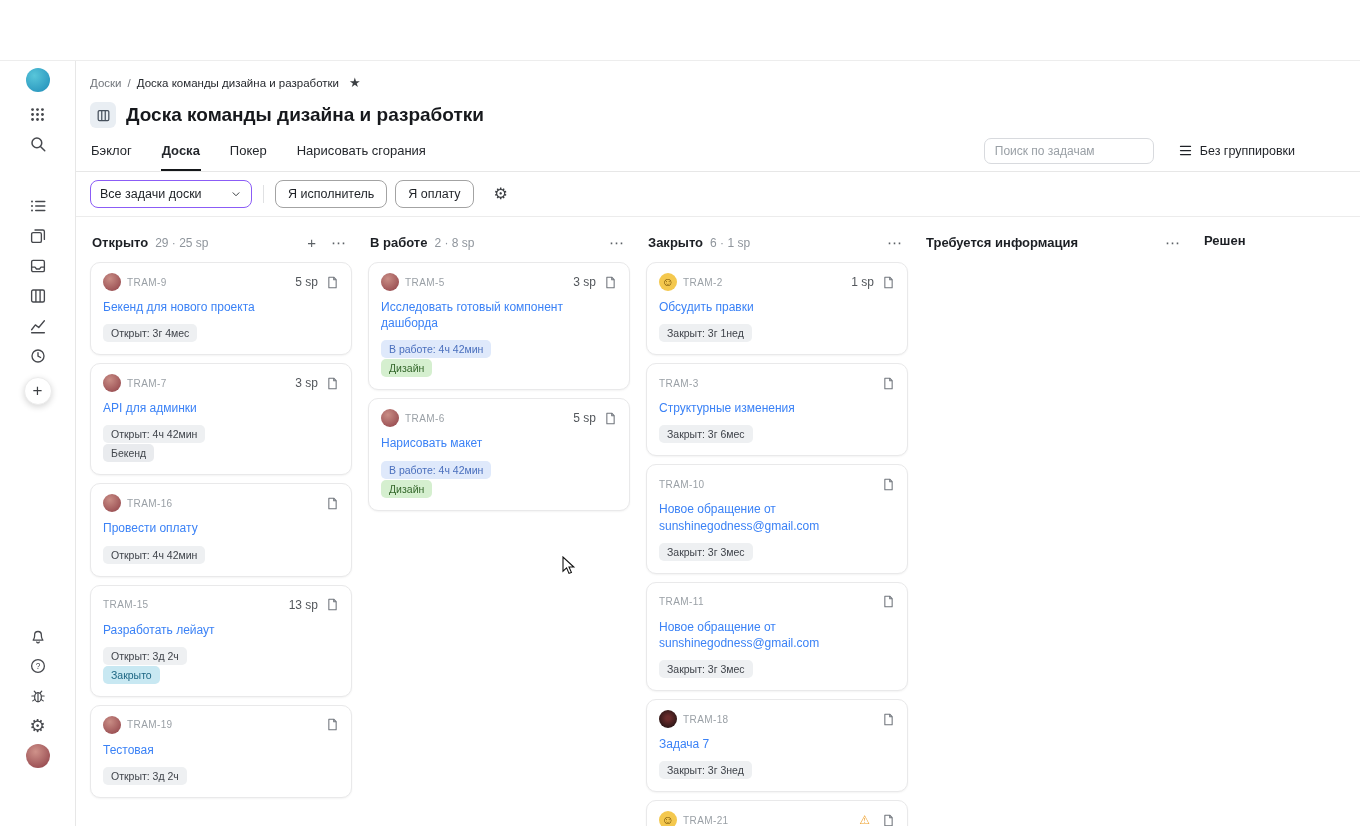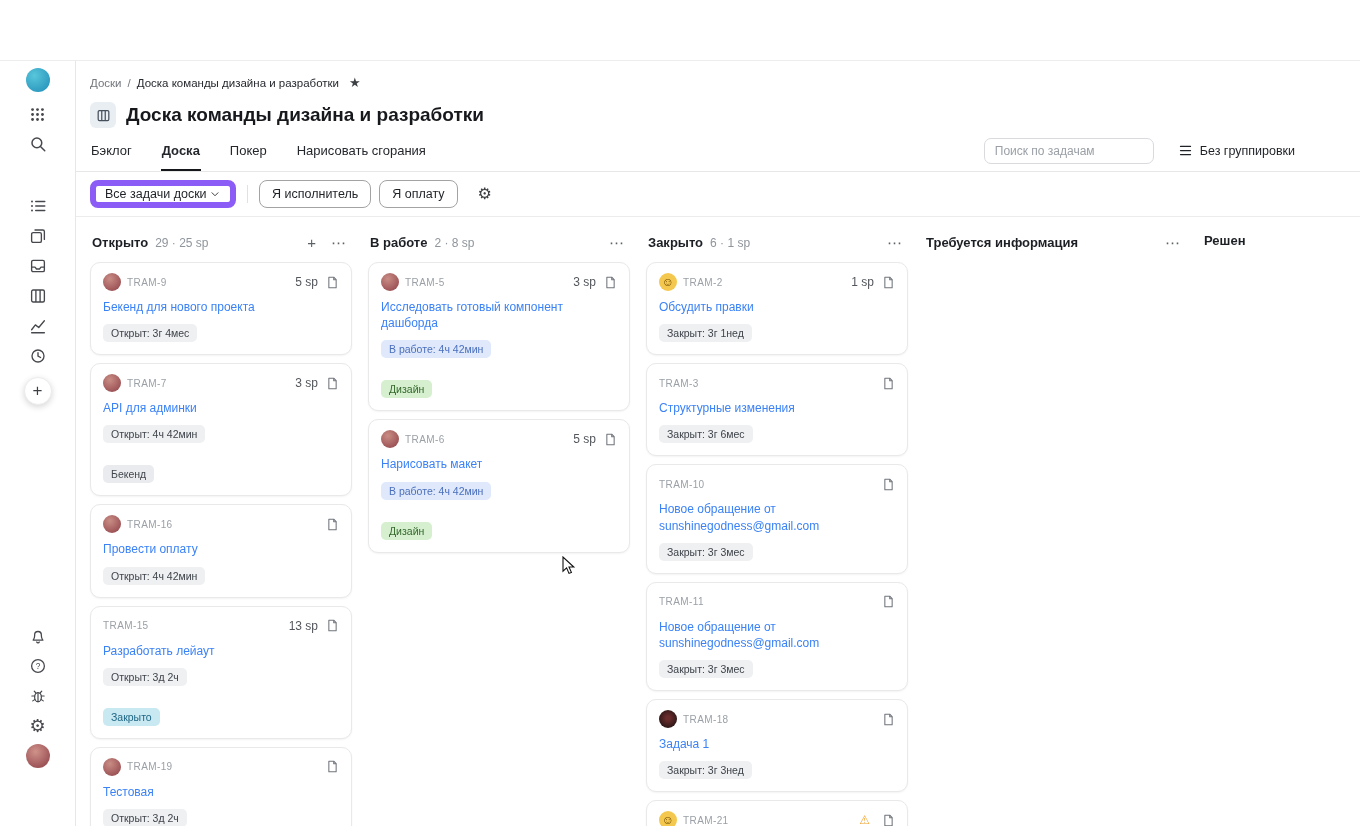--- a/index.html
+++ b/index.html
@@ -42,22 +42,22 @@
   .tab.active { font-weight:700; }
   .tab.active::after { content:""; position:absolute; left:0; right:0; bottom:-1px; height:2px; background:#15171a; }
   .tabs-right { margin-left:auto; display:flex; align-items:center; padding-right:59px; }
   .search-input { width:170px; height:26px; border:1px solid #d8dade; border-radius:7px; padding:0 10px;
     font-size:12px; color:#33363b; outline:none; font-family:inherit; }
   .search-input::placeholder { color:#9aa0a6; }
   .grouping-btn { display:flex; align-items:center; gap:7px; border:none; background:none; font-size:12.5px;
     color:#1e2126; margin-left:18px; cursor:pointer; font-family:inherit; }
 
   .filter-row { display:flex; align-items:center; padding:8px 14px; border-bottom:1px solid #ececec; }
-  .scope-dropdown { display:flex; align-items:center; justify-content:space-between; width:146px; height:28px;
-    border:6px solid #8b5cf6; border-radius:8px; background:#fff; padding:0 9px; font-size:12.5px; color:#1e2126;
+  .scope-dropdown { display:flex; align-items:center; justify-content:space-between; width:162px; height:28px;
+    border:1px solid #8b5cf6; border-radius:8px; background:#fff; padding:0 9px; font-size:12.5px; color:#1e2126;
     cursor:pointer; font-family:inherit; }
   .v-divider { width:1px; height:18px; background:#e0e1e3; margin:0 11px; }
   .pill-btn { height:28px; border:1px solid #a3a3a3; border-radius:8px; background:#fff; padding:0 12px;
     font-size:12.5px; color:#1e2126; margin-right:8px; cursor:pointer; font-family:inherit; }
   .filter-gear { border:none; background:none; font-size:16px; color:#3c3f43; margin-left:6px; cursor:pointer; line-height:1; }
 
   
   .board { flex:1; display:flex; gap:16px; padding:12px 0 0 14px; align-items:flex-start; overflow:hidden; }
   .column { width:262px; flex:none; }
   .col-head { display:flex; align-items:center; gap:7px; padding:4px 2px 10px; }
@@ -77,21 +77,21 @@
   .card-key { font-size:10px; color:#9aa0a6; letter-spacing:.4px; }
   .card-head .spacer { flex:1; }
   .warn { color:#ef9f29; font-size:12px; margin-right:6px; }
   .sp { font-size:12px; color:#53575c; margin-right:2px; }
   .doc { display:flex; align-items:center; }
   .card-title { font-size:12px; color:#3b82f6; margin-top:8px; line-height:1.35; word-break:break-word; }
   .card-badges { margin-top:8px; }
   .badge { display:inline-block; font-size:10.5px; padding:3px 8px; border-radius:5px; }
   .badge-neutral { background:#eef0f2; color:#3f434a; }
   .badge-inprogress { background:#dfe9fb; color:#4a6fbd; }
-  .card-tags { margin-top:22px; display:flex; gap:6px; flex-wrap:wrap; }
+  .card-tags { margin-top:1px; display:flex; gap:6px; flex-wrap:wrap; }
   .tag { font-size:10.5px; padding:3px 8px; border-radius:5px; }
   .tag-gray  { background:#e9ebee; color:#43474d; }
   .tag-green { background:#d5efcf; color:#35682c; }
   .tag-cyan  { background:#c8e8f2; color:#1d6683; }
 
   .cursor { position:absolute; left:562px; top:556px; z-index:50; pointer-events:none; }
 </style>
 </head>
 <body>
 
@@ -505,21 +505,21 @@
       <span class="card-key">TRAM-18</span>
       <span class="spacer"></span>
 
       <span class="doc">
         <svg width="13" height="13" viewBox="0 0 16 16" fill="none" stroke="#70757c" stroke-width="1.3" stroke-linejoin="round">
                     <path d="M3.5 1.5 h6 L12.5 4.5 v10 h-9 z"></path>
                     <path d="M9.5 1.5 V4.5 h3"></path>
                   </svg>
       </span>
     </div>
-    <div class="card-title">Задача 1</div>
+    <div class="card-title">Задача 7</div>
     <div class="card-badges">
       <span class="badge badge-neutral">Закрыт: 3г 3нед</span>
     </div>
 
   </article>
             <article class="card">
     <div class="card-head">
       <span class="avatar avatar-emoji">☺</span>
       <span class="card-key">TRAM-21</span>
       <span class="spacer"></span>

